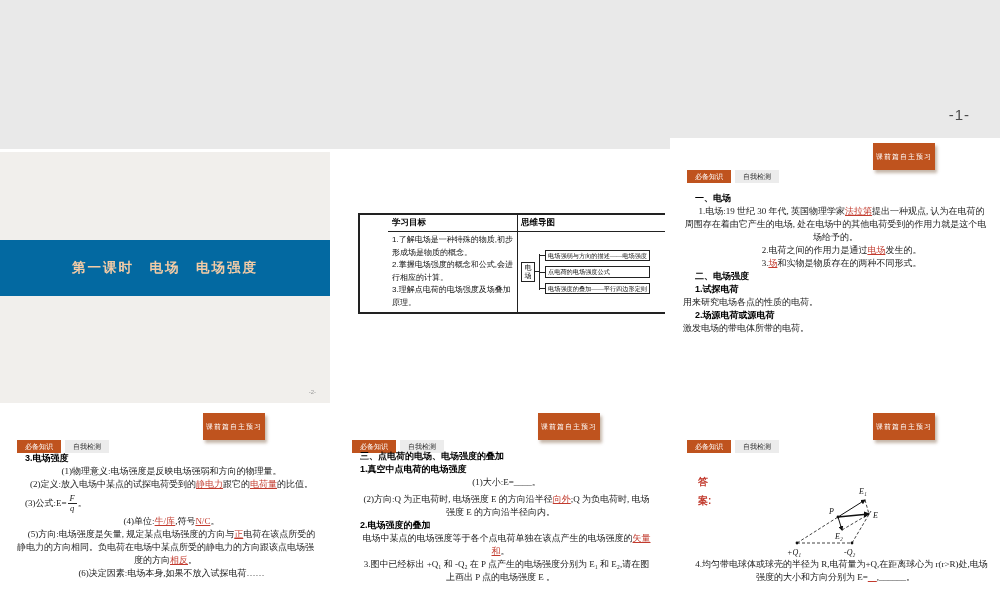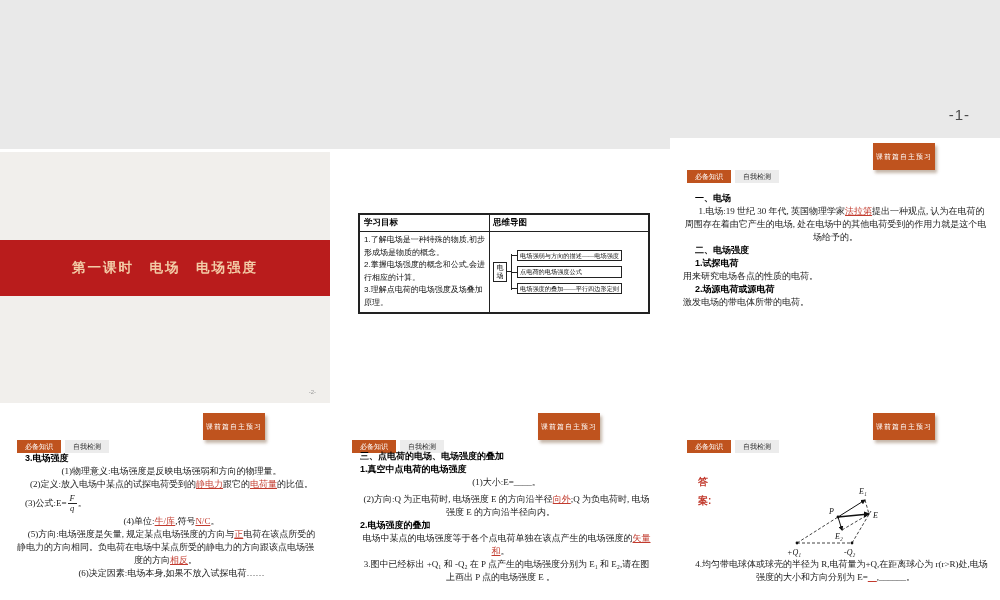--- a/index.html
+++ b/index.html
@@ -12,27 +12,27 @@
 
   .slide{position:absolute;width:330px;height:251px;background:#ffffff;overflow:hidden;}
   #s1{left:0;top:152px;background:#f1efec;}
   #s2{left:335px;top:152px;}
   #s3{left:670px;top:138px;}
   #s4{left:0;top:408px;}
   #s5{left:335px;top:408px;}
   #s6{left:670px;top:408px;}
 
   
-  .banner{position:absolute;left:0;top:88px;width:330px;height:56px;background:#b91c1c;
+  .banner{position:absolute;left:0;top:88px;width:330px;height:56px;background:#0369a1;
     display:flex;align-items:center;justify-content:center;}
   .banner-title{color:#f2cba6;font-size:13.5px;font-weight:bold;letter-spacing:2px;}
   .slide-pagenum{position:absolute;right:14px;bottom:8px;font-size:6px;color:#999;}
 
   
-  .tbl{position:absolute;left:23px;top:61px;width:288px;border:2px solid #222;background:#fff;}
+  .tbl{position:absolute;left:23px;top:61px;width:288px;border:2px solid #222;background:#fff;padding-left:28px;}
   .tbl-row{display:flex;}
   .tbl-head{border-bottom:1.5px solid #222;font-weight:bold;font-size:8.5px;}
   .cell-l{width:130px;border-right:1.5px solid #222;padding:2px 4px;box-sizing:border-box;}
   .cell-r{flex:1;padding:2px 3px;box-sizing:border-box;display:flex;align-items:center;font-family:Liberation Serif, serif;}
   .goals{font-size:8px;line-height:12.6px;color:#111;}
   .goals div{margin:0;}
   .mm-wrap{display:flex;align-items:center;}
   .mm-root{border:1px solid #222;width:10px;padding:1px 1px;font-size:7px;line-height:8px;
     text-align:center;word-break:break-all;color:#111;}
   .mm-h{width:4px;height:1px;background:#222;}
@@ -113,20 +113,22 @@
 
 <div class="slide" id="s3">
   <div class="ribbon">课前篇自主预习</div>
   <div class="tabs">
     <div class="tab tab-active">必备知识</div>
     <div class="tab tab-inactive">自我检测</div>
   </div>
   <div class="content" style="top:54px;">
     <p class="hd">一、电场</p>
     <p class="ind"><span>1.电场:19 世纪 30 年代, 英国物理学家</span><span class="blank">法拉第</span><span>提出一种观点, 认为在电荷的周围存在着由它产生的电场, 处在电场中的其他电荷受到的作用力就是这个电场给予的。</span></p>
+    <p class="ind"><span>2.电荷之间的作用力是通过</span><span class="blank">电场</span><span>发生的。</span></p>
+    <p class="ind"><span>3.</span><span class="blank">场</span><span>和实物是物质存在的两种不同形式。</span></p>
     <p class="hd">二、电场强度</p>
     <p class="hd">1.试探电荷</p>
     <p>用来研究电场各点的性质的电荷。</p>
     <p class="hd">2.场源电荷或源电荷</p>
     <p>激发电场的带电体所带的电荷。</p>
   </div>
 </div>
 
 <div class="slide" id="s4">
   <div class="ribbon">课前篇自主预习</div>

